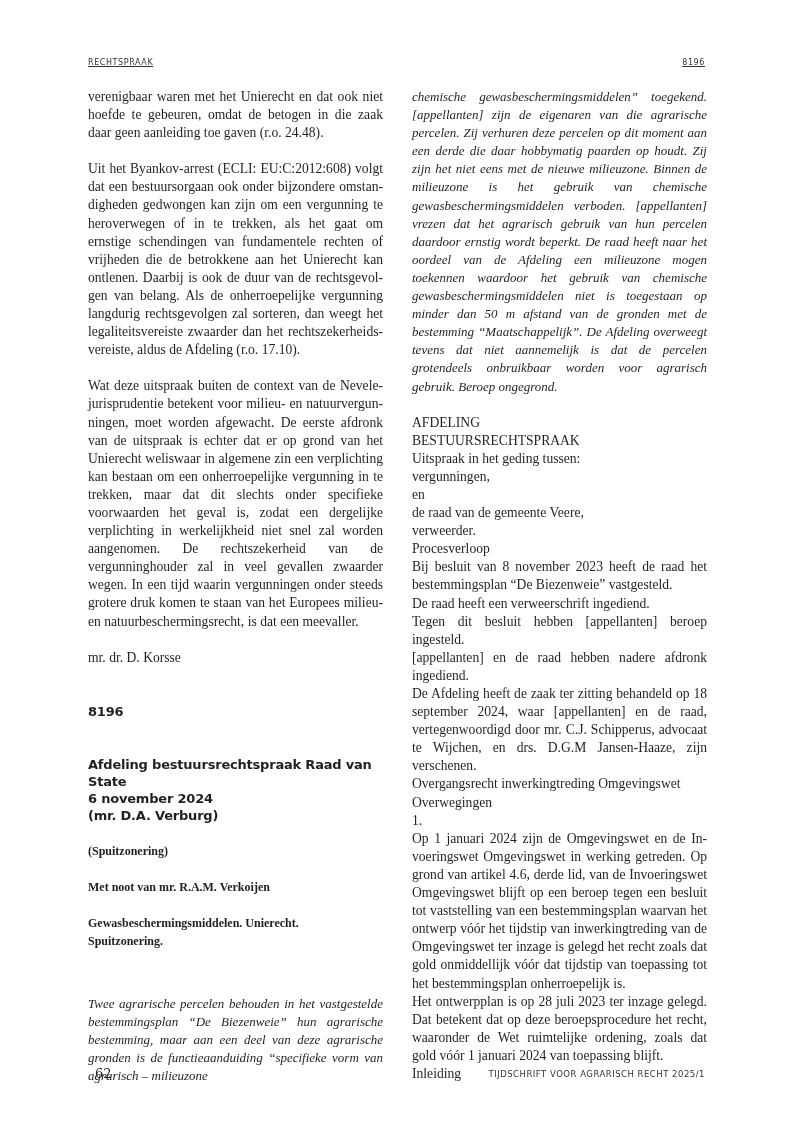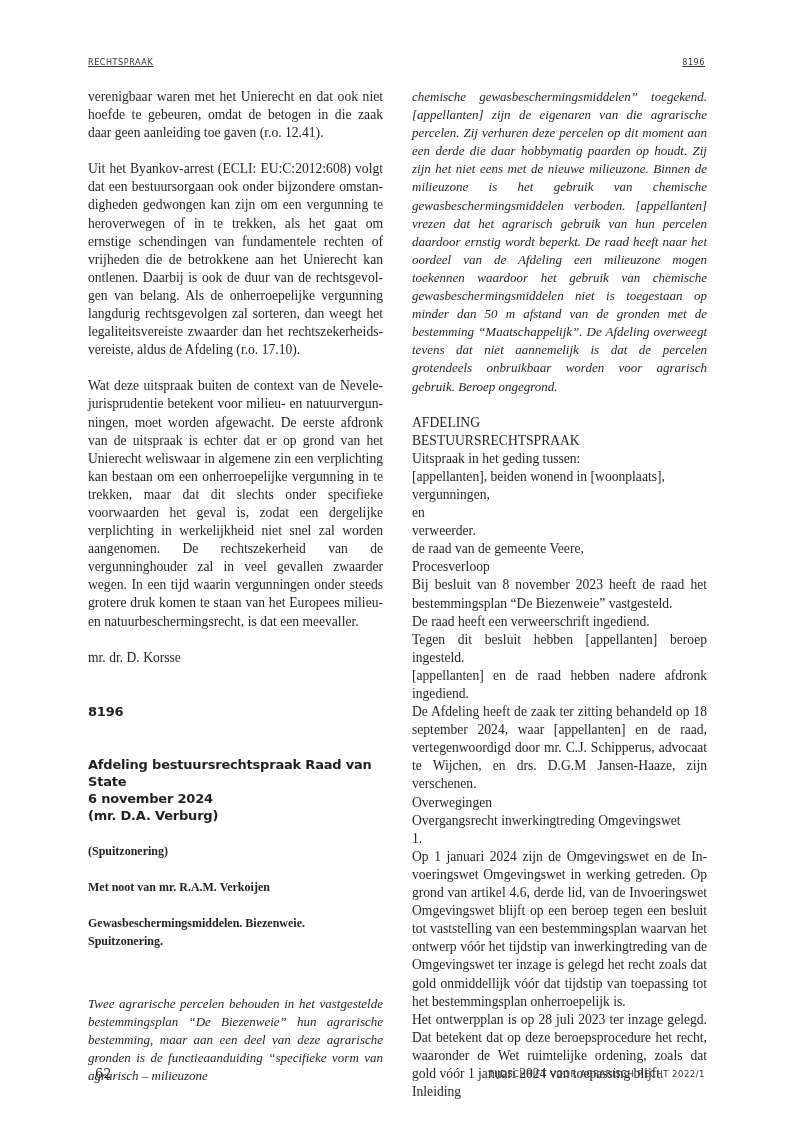--- a/index.html
+++ b/index.html
@@ -46,21 +46,21 @@
     top: 1069px;
   }
 </style>
 </head>
 <body>
 
 <div class="running-head rh-left">RECHTSPRAAK</div>
 <div class="running-head rh-right">8196</div>
 
 <div class="col col-left">
-  <p class="just">verenigbaar waren met het Unierecht en dat ook niet hoefde te gebeuren, omdat de betogen in die zaak daar geen aanleiding toe gaven (r.o. 12.41).</p>
+  <p class="just">verenigbaar waren met het Unierecht en dat ook niet hoefde te gebeuren, omdat de betogen in die zaak daar geen aanleiding toe gaven (r.o. 24.48).</p>
   <div class="gap"></div>
   <p class="just">Uit het Byankov-arrest (ECLI: EU:C:2012:608) volgt dat een bestuursorgaan ook onder bijzondere omstan­digheden gedwongen kan zijn om een vergunning te heroverwegen of in te trekken, als het gaat om ernstige schendingen van fundamentele rechten of vrijheden die de betrokkene aan het Unierecht kan ontlenen. Daarbij is ook de duur van de rechtsgevol­gen van belang. Als de onherroepelijke vergunning langdurig rechtsgevolgen zal sorteren, dan weegt het legaliteitsvereiste zwaarder dan het rechtszekerheids­vereiste, aldus de Afdeling (r.o. 17.10).</p>
   <div class="gap"></div>
   <p class="just">Wat deze uitspraak buiten de context van de Nevele-jurisprudentie betekent voor milieu- en natuurvergun­ningen, moet worden afgewacht. De eerste afdronk van de uitspraak is echter dat er op grond van het Unierecht weliswaar in algemene zin een verplichting kan bestaan om een onherroepelijke vergunning in te trekken, maar dat dit slechts onder specifieke voorwaarden het geval is, zodat een dergelijke verplichting in werkelijkheid niet snel zal worden aangenomen. De rechtszekerheid van de vergunninghouder zal in veel gevallen zwaarder wegen. In een tijd waarin vergunningen onder steeds grotere druk komen te staan van het Europees milieu- en natuurbeschermingsrecht, is dat een meevaller.</p>
   <div class="gap"></div>
   <p>mr. dr. D. Korsse</p>
   <div class="gap"></div>
     <div class="gap"></div>
   <p class="sans-bold">8196</p>
   <div class="gap"></div>
@@ -69,48 +69,47 @@
     <span class="sans-bold line">Afdeling bestuursrechtspraak Raad van State</span>
     <span class="sans-bold line">6 november 2024</span>
     <span class="sans-bold line">(mr. D.A. Verburg)</span>
   </div>
   <div class="gap"></div>
   <p class="serif-bold">(Spuitzonering)</p>
   <div class="gap"></div>
   <p class="serif-bold">Met noot van mr. R.A.M. Verkoijen</p>
   <div class="gap"></div>
   <div>
-    <span class="serif-bold line">Gewasbeschermingsmiddelen. Biezenweie.</span>
+    <span class="serif-bold line">Gewasbeschermingsmiddelen. Unierecht.</span>
     <span class="serif-bold line">Spuitzonering.</span>
   </div>
   <div class="gap"></div>
     <div class="gap"></div>
     <div class="gap-sm"></div>
   <p class="ital">Twee agrarische percelen behouden in het vastgestelde bestem­mingsplan “De Biezenweie” hun agrarische bestemming, maar aan een deel van deze agrarische gronden is de func­tieaanduiding “specifieke vorm van agrarisch – milieuzone</p>
 </div>
 
 <div class="col col-right">
   <p class="ital">chemische gewasbeschermingsmiddelen” toegekend. [appel­lanten] zijn de eigenaren van die agrarische percelen. Zij verhuren deze percelen op dit moment aan een derde die daar hobbymatig paarden op houdt. Zij zijn het niet eens met de nieuwe milieuzone. Binnen de milieuzone is het gebruik van chemische gewasbeschermingsmiddelen verboden. [appellanten] vrezen dat het agrarisch gebruik van hun percelen daardoor ernstig wordt beperkt. De raad heeft naar het oordeel van de Afdeling een milieuzone mogen toekennen waardoor het gebruik van chemische gewasbeschermingsmiddelen niet is toegestaan op minder dan 50 m afstand van de gronden met de bestemming “Maatschappelijk”. De Afdeling overweegt tevens dat niet aannemelijk is dat de percelen grotendeels on­bruikbaar worden voor agrarisch gebruik. Beroep ongegrond.</p>
   <div class="gap"></div>
   <span class="line">AFDELING</span>
   <span class="line">BESTUURSRECHTSPRAAK</span>
   <span class="line">Uitspraak in het geding tussen:</span>
-  <span class="line">[appellanten], beiden wonend in [woonplaats],</span>
   <span class="line">vergunningen,</span>
   <span class="line">en</span>
+  <span class="line">de raad van de gemeente Veere,</span>
   <span class="line">verweerder.</span>
-  <span class="line">de raad van de gemeente Veere,</span>
   <span class="line">Procesverloop</span>
   <p class="just">Bij besluit van 8 november 2023 heeft de raad het bestemmingsplan “De Biezenweie” vastgesteld.</p>
   <p class="just">De raad heeft een verweerschrift ingediend.</p>
   <p class="just">Tegen dit besluit hebben [appellanten] beroep ingesteld.</p>
   <p class="just">[appellanten] en de raad hebben nadere afdronk ingediend.</p>
   <p class="just">De Afdeling heeft de zaak ter zitting behandeld op 18 september 2024, waar [appellanten] en de raad, vertegenwoordigd door mr. C.J. Schipperus, advo­caat te Wijchen, en drs. D.G.M Jansen-Haaze, zijn verschenen.</p>
+  <span class="line">Overgangsrecht inwerkingtreding Omgevingswet</span>
   <span class="line">Overwegingen</span>
-  <span class="line">Overgangsrecht inwerkingtreding Omgevingswet</span>
   <span class="line">1.</span>
   <p class="just">Op 1 januari 2024 zijn de Omgevingswet en de In­voeringswet Omgevingswet in werking getreden. Op grond van artikel 4.6, derde lid, van de Invoeringswet Omgevingswet blijft op een beroep tegen een besluit tot vaststelling van een bestemmingsplan waarvan het ontwerp vóór het tijdstip van inwerkingtreding van de Omgevingswet ter inzage is gelegd het recht zoals dat gold onmiddellijk vóór dat tijdstip van toepassing tot het bestemmingsplan onherroepelijk is.</p>
   <p class="just">Het ontwerpplan is op 28 juli 2023 ter inzage gelegd. Dat betekent dat op deze beroepsprocedure het recht, waaronder de Wet ruimtelijke ordening, zoals dat gold vóór 1 januari 2024 van toepassing blijft.</p>
   <span class="line">Inleiding</span>
 </div>
 
 <div class="footer page-num">62</div>
-<div class="footer journal">TIJDSCHRIFT VOOR AGRARISCH RECHT 2022/1</div>
+<div class="footer journal">TIJDSCHRIFT VOOR AGRARISCH RECHT 2025/1</div>
 
 </body></html>

